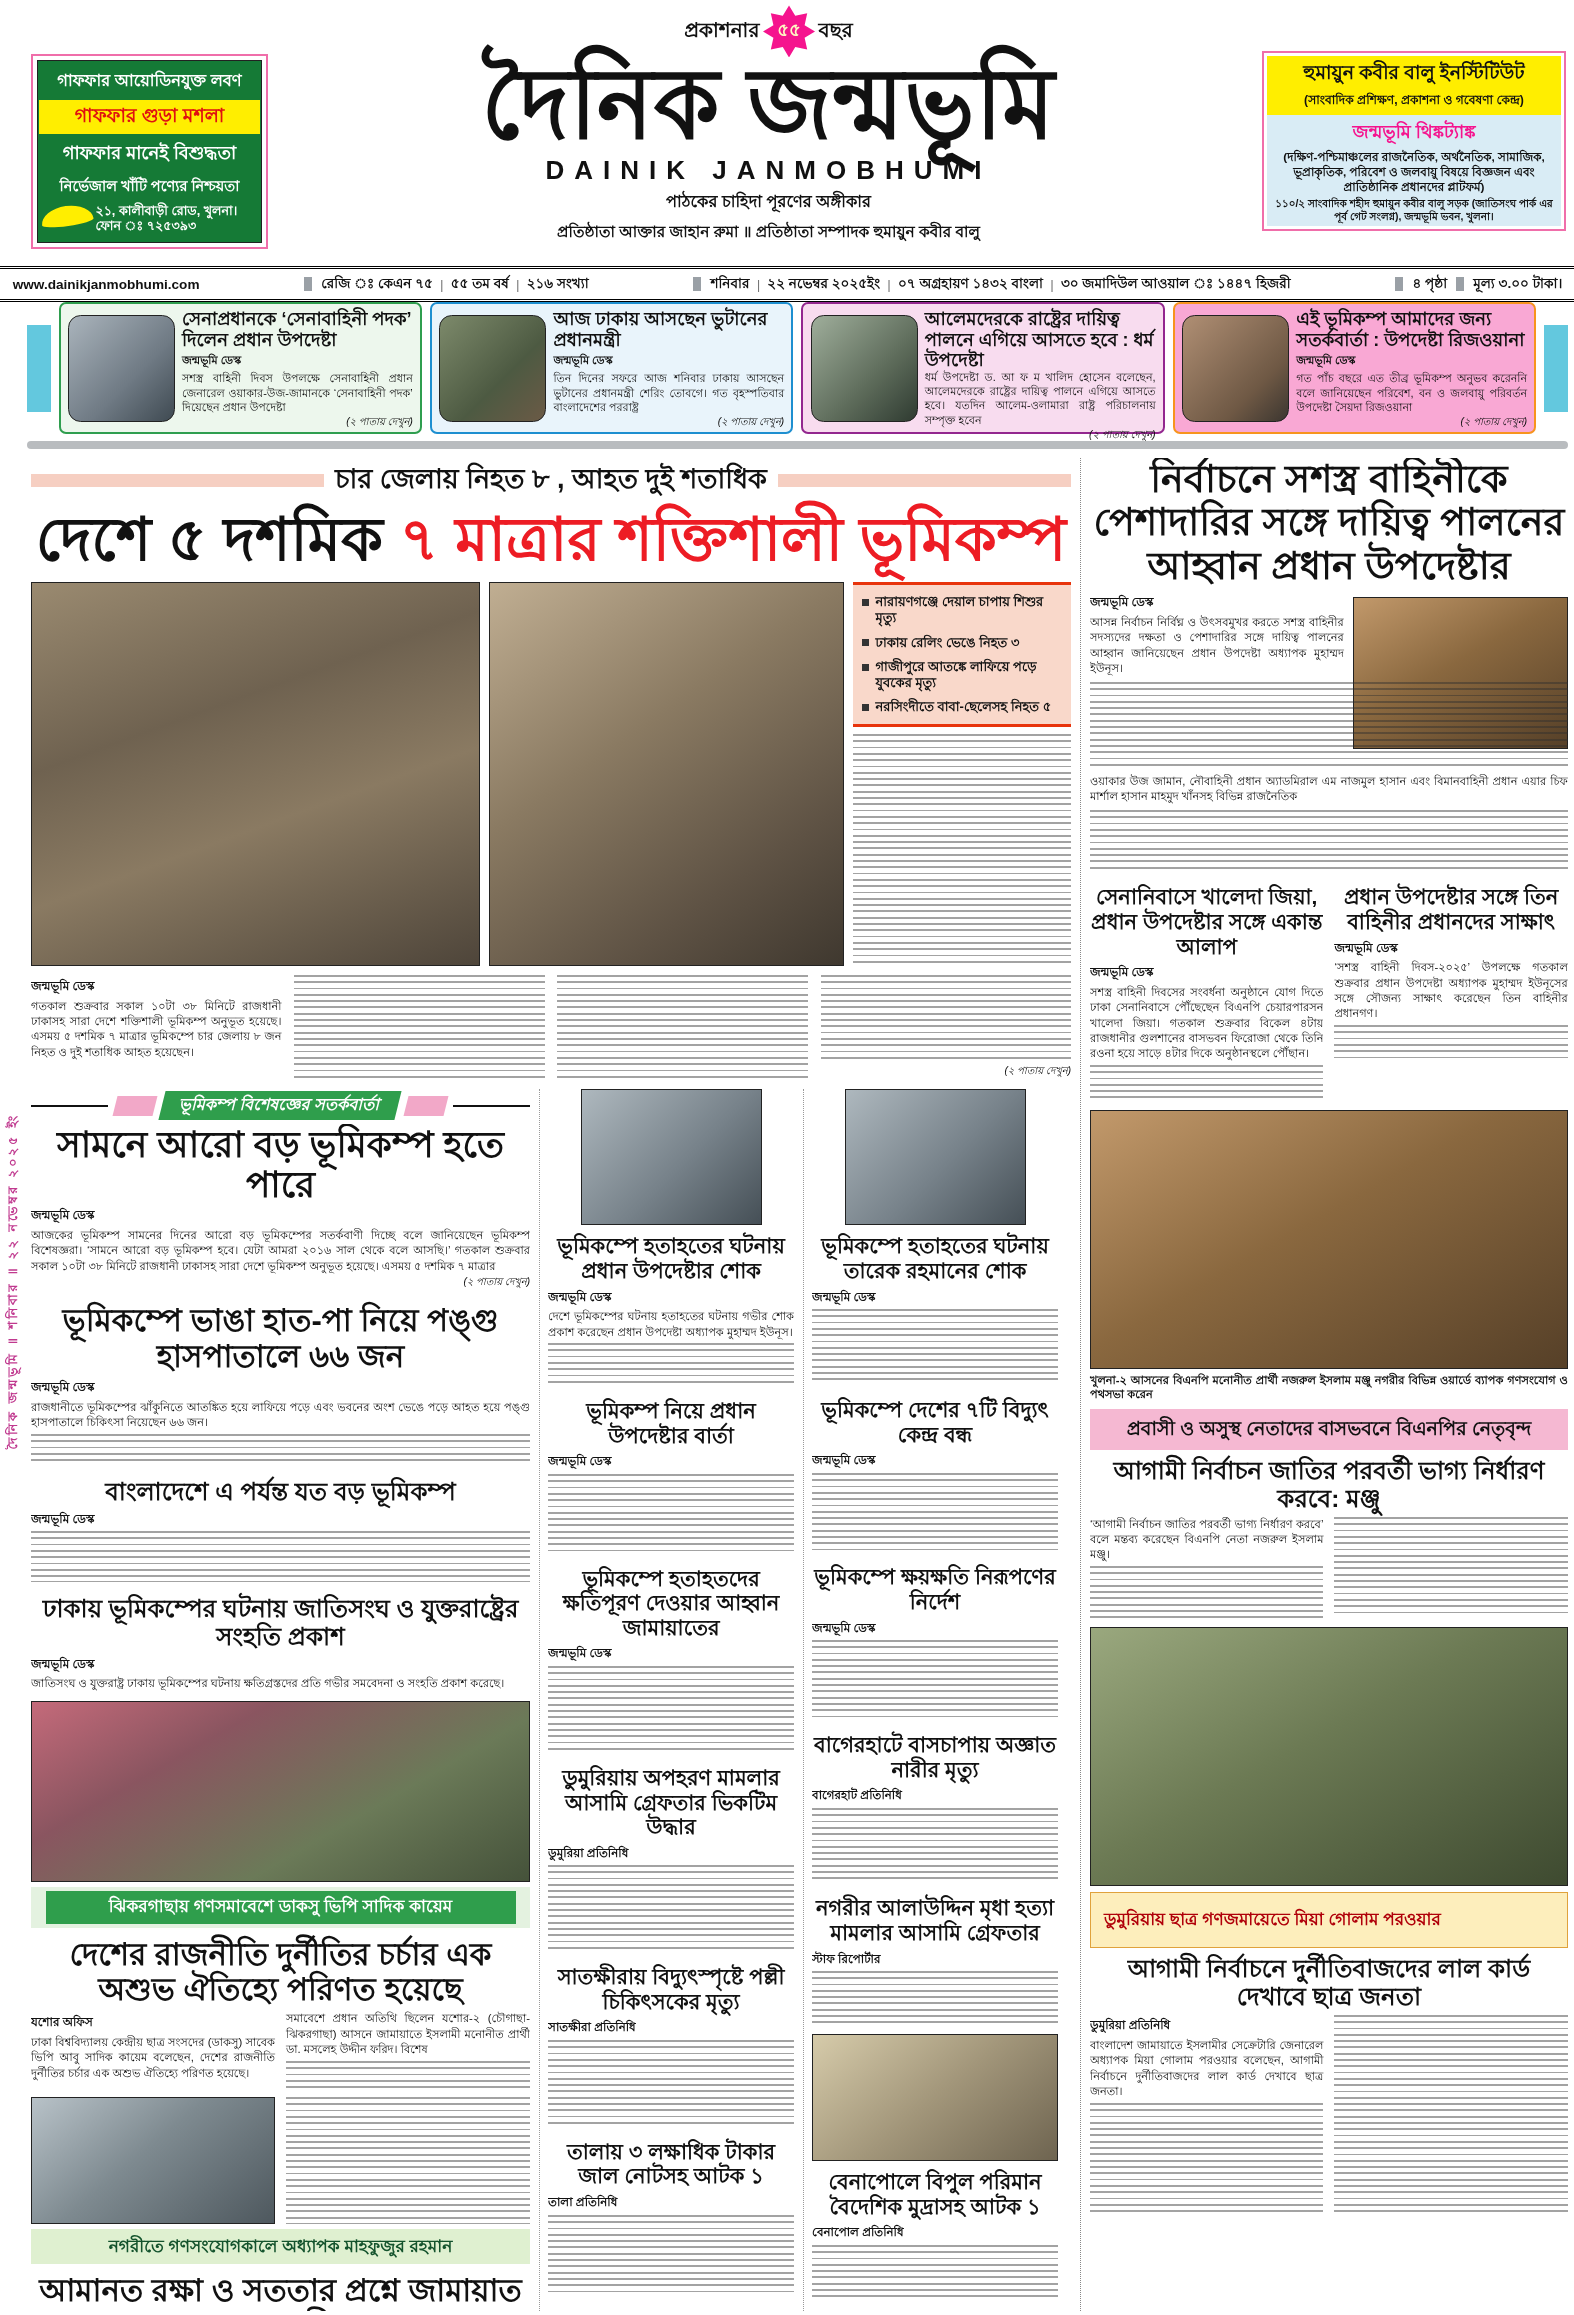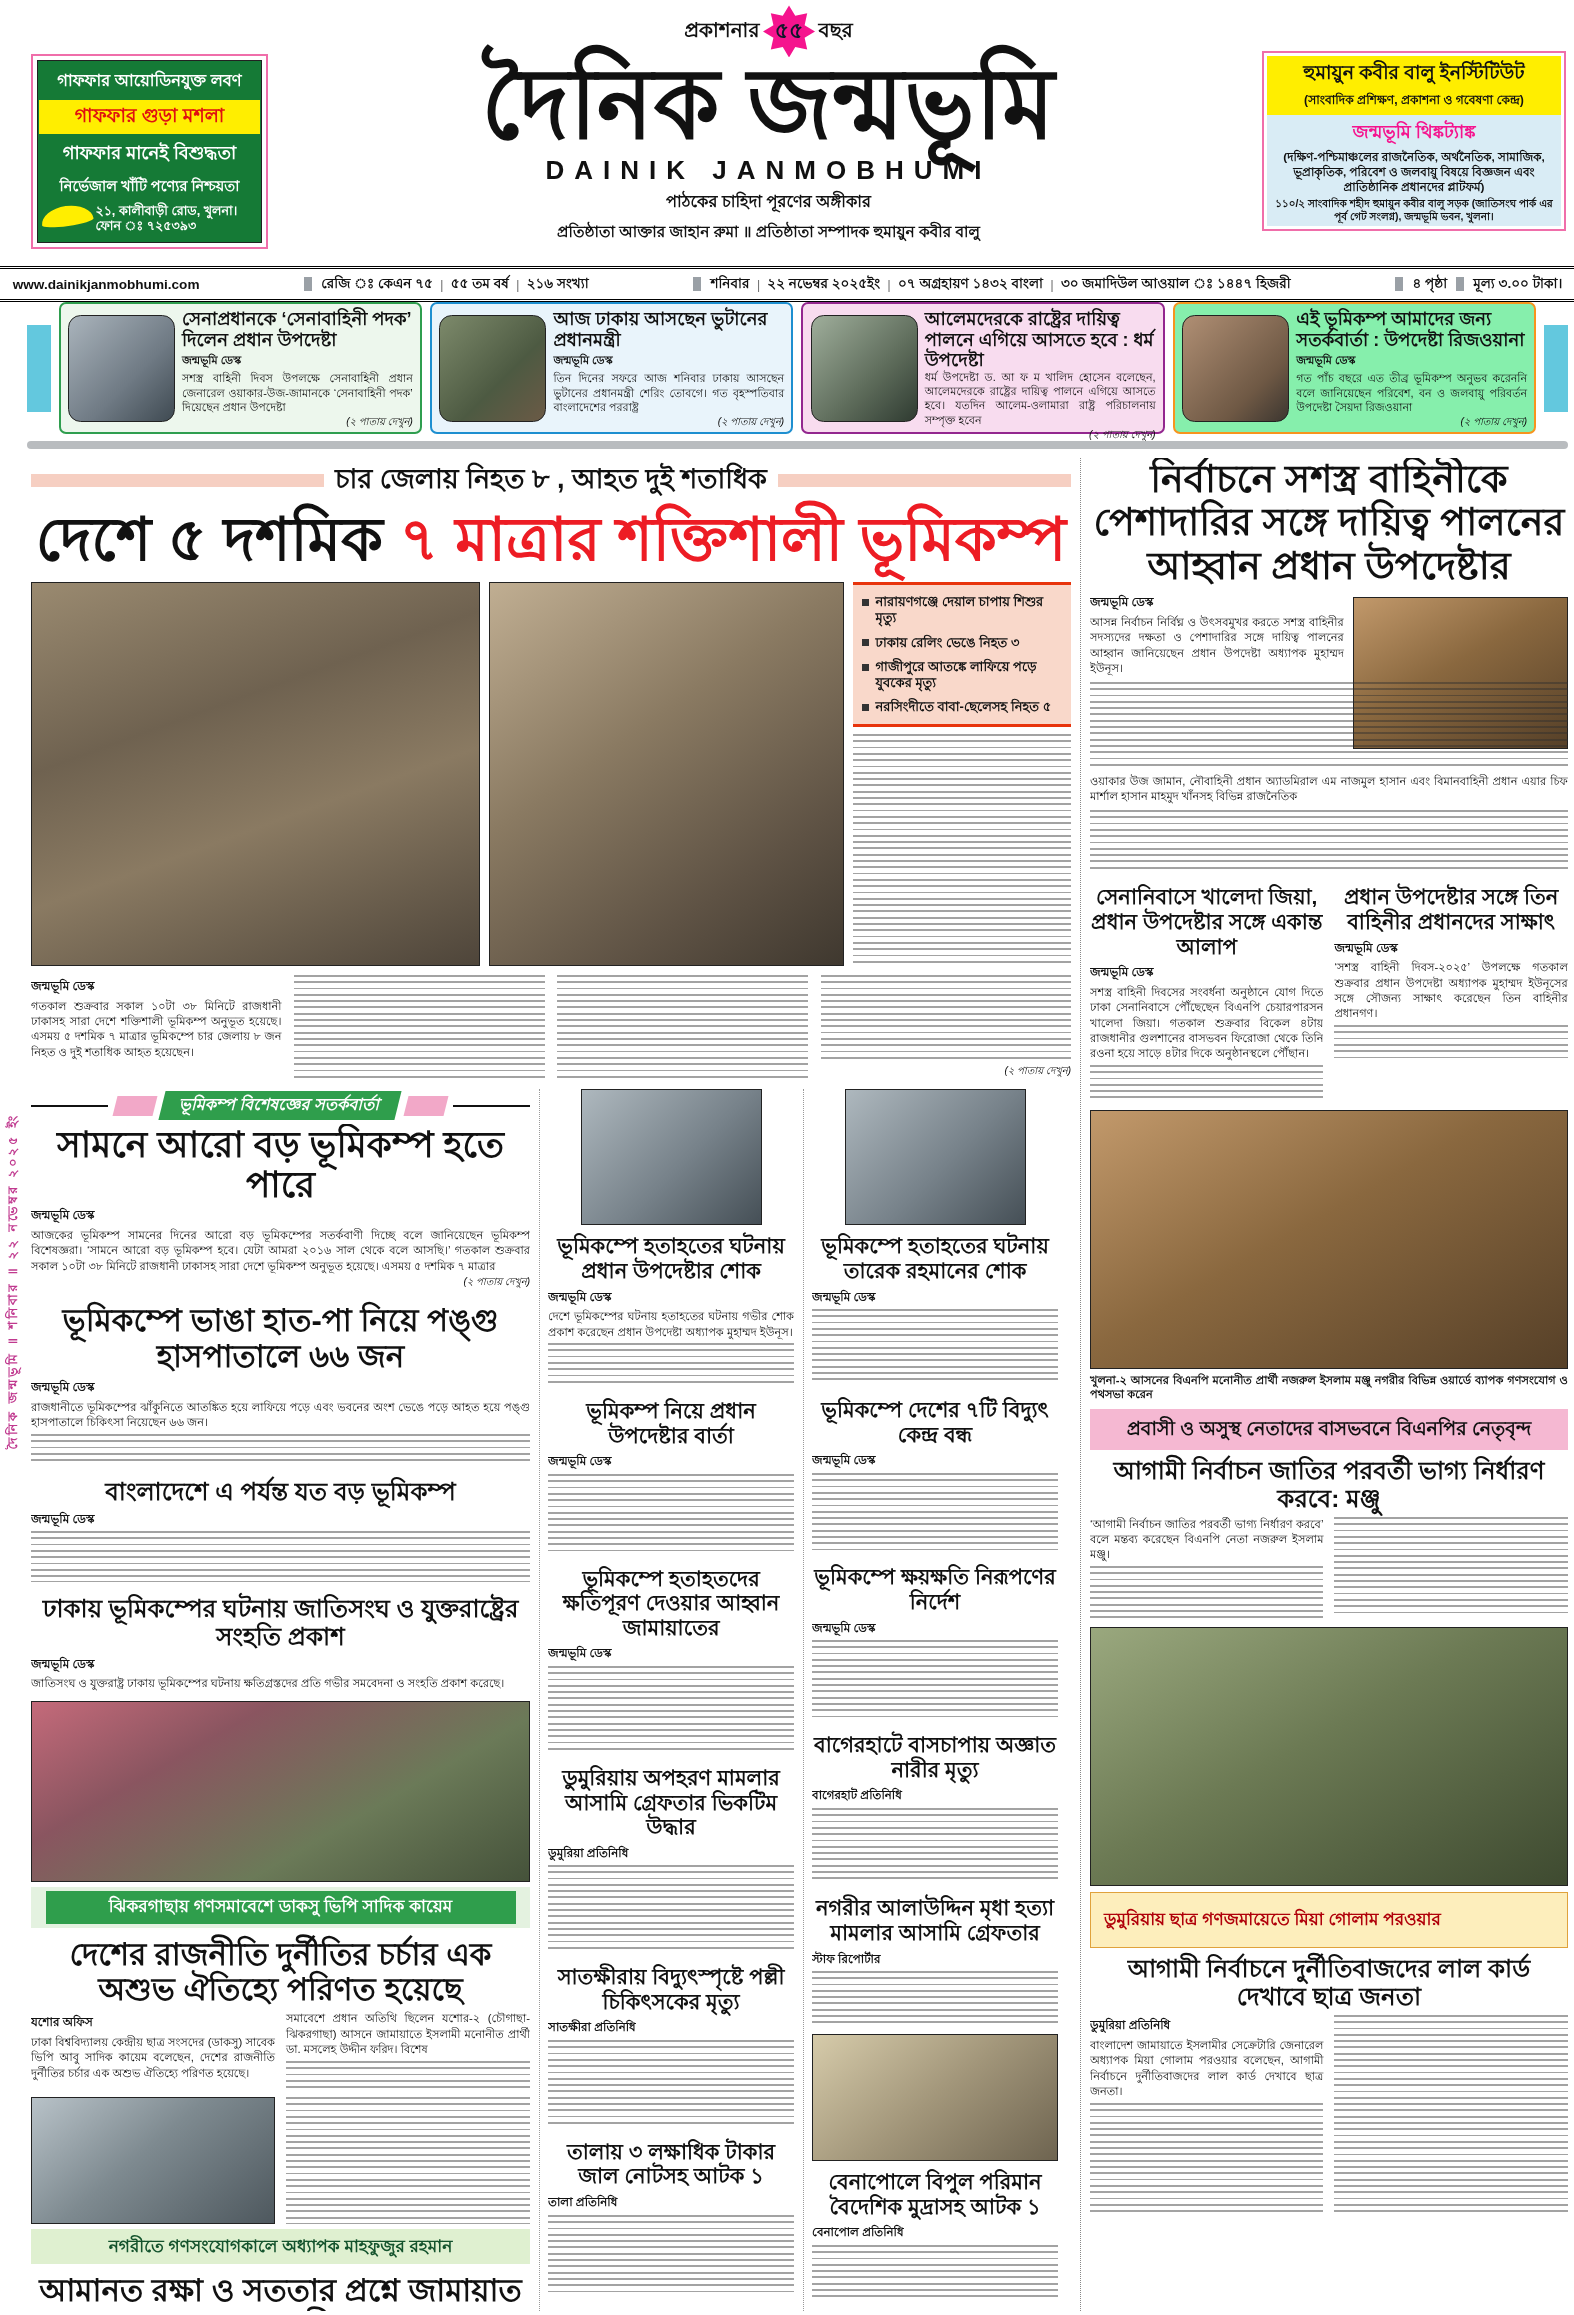--- a/index.html
+++ b/index.html
@@ -10,22 +10,22 @@
   .adbox-in{background:#157a36;border:0.9px solid #222;height:100%;display:flex;flex-direction:column;justify-content:space-evenly;
             text-align:center;color:#fff;font-weight:bold;position:relative;box-sizing:border-box;padding:2.7px 1.8px}
   .ad-l1{font-size:16.3px}
   .ad-l2{background:#ffee00;color:#e01010;font-size:19px;padding:0.9px 0}
   .ad-l3{font-size:18px}
   .ad-l4{font-size:14.5px}
   .ad-addr{position:relative;text-align:left;padding-left:56px;font-size:12.7px;line-height:1.2}
   .swoosh{position:absolute;left:1.8px;top:1.8px;width:52px;height:20px;background:#ffee00;border-radius:50% 50% 50% 50%/80% 80% 20% 20%;transform:rotate(-8deg)}
   .mast{position:absolute;left:280px;top:5.4px;width:977px;text-align:center}
   .anniv{font-size:20px;font-weight:bold;display:flex;align-items:center;justify-content:center;gap:3.6px}
-  .star{display:inline-flex;width:52px;height:52px;background:#f5148e;color:#0f172a;align-items:center;justify-content:center;
-        font-size:22px;font-weight:bold;
+  .star{display:inline-flex;width:52px;height:52px;background:#f5148e;color:#fef9c3;align-items:center;justify-content:center;
+        font-size:18px;font-weight:bold;
         clip-path:polygon(50% 0%,62% 20%,85% 15%,80% 38%,100% 50%,80% 62%,85% 85%,62% 80%,50% 100%,38% 80%,15% 85%,20% 62%,0% 50%,20% 38%,15% 15%,38% 20%)}
   .mtitle{font-size:94px;font-weight:bold;line-height:1.0;letter-spacing:0.9px;transform:scaleY(1.05)}
   .mtitle-en{font-size:26px;font-weight:bold;letter-spacing:10px;margin-top:3.6px}
   .tagline{font-size:16.3px;font-weight:bold;margin-top:2.7px}
   .founders{font-size:15.4px;font-weight:bold;margin-top:4.5px}
   .instbox{position:absolute;right:9px;top:51px;width:304px;border:2.7px solid #f06eaa;padding:2.7px;box-sizing:border-box;text-align:center}
   .inst-title{background:#ffee00;font-size:19px;font-weight:bold;padding:2.7px 0 0}
   .inst-sub{background:#ffee00;font-size:12.2px;font-weight:bold;padding:0.9px 0 3.6px}
   .inst-body{background:#d9ecf5;padding:2.7px 4.5px}
   .inst-think{color:#f5148e;font-size:18px;font-weight:bold}
@@ -38,21 +38,21 @@
   .sep{color:#777;font-weight:normal}
   .ib-g{display:flex;align-items:center;gap:7.2px}
   .spacer{flex:1}
   
   .briefs{position:absolute;left:27px;right:7.2px;top:302px;height:132px;display:flex;gap:8.1px;align-items:stretch}
   .vbar{width:23.5px;height:87px;background:#63c8de;align-self:center;flex:none}
   .brief{flex:1;border:2.7px solid #999;border-radius:7px;display:flex;gap:7.2px;padding:5.4px 7.2px;box-sizing:border-box;background:#fff}
   .b-green{border-color:#2f9e4f;background:#edf7ed}
   .b-blue{border-color:#1e8fd0;background:#e9f4fb}
   .b-purple{border-color:#93278f;background:#f8dcef}
-  .b-orange{border-color:#f7941e;background:#86efac}
+  .b-orange{border-color:#f7941e;background:#f9a8d4}
   .bphoto{width:105px;height:105px;border:1.8px solid #222;border-radius:12.7px;flex:none;align-self:center}
   .pg1{background:linear-gradient(135deg,#7d8a6b,#4d5a42 60%,#6b5a46)}
   .pg2{background:linear-gradient(135deg,#b08f74,#6e5844 70%,#3c3630)}
   .pg3{background:linear-gradient(135deg,#9fae9b,#5d6b5a 60%,#2f3b31)}
   .pg4{background:linear-gradient(135deg,#aab4bc,#6f7a84 60%,#3f4a52)}
   .btxt{flex:1;display:flex;flex-direction:column}
   .bhead{font-size:18px;font-weight:bold;line-height:1.12}
   .bby{font-size:11px;font-weight:bold;margin-top:2.7px}
   .bbody{font-size:11px;line-height:1.3;text-align:justify}
   .bjump{font-size:10px;font-style:italic;text-align:right;margin-top:auto}

